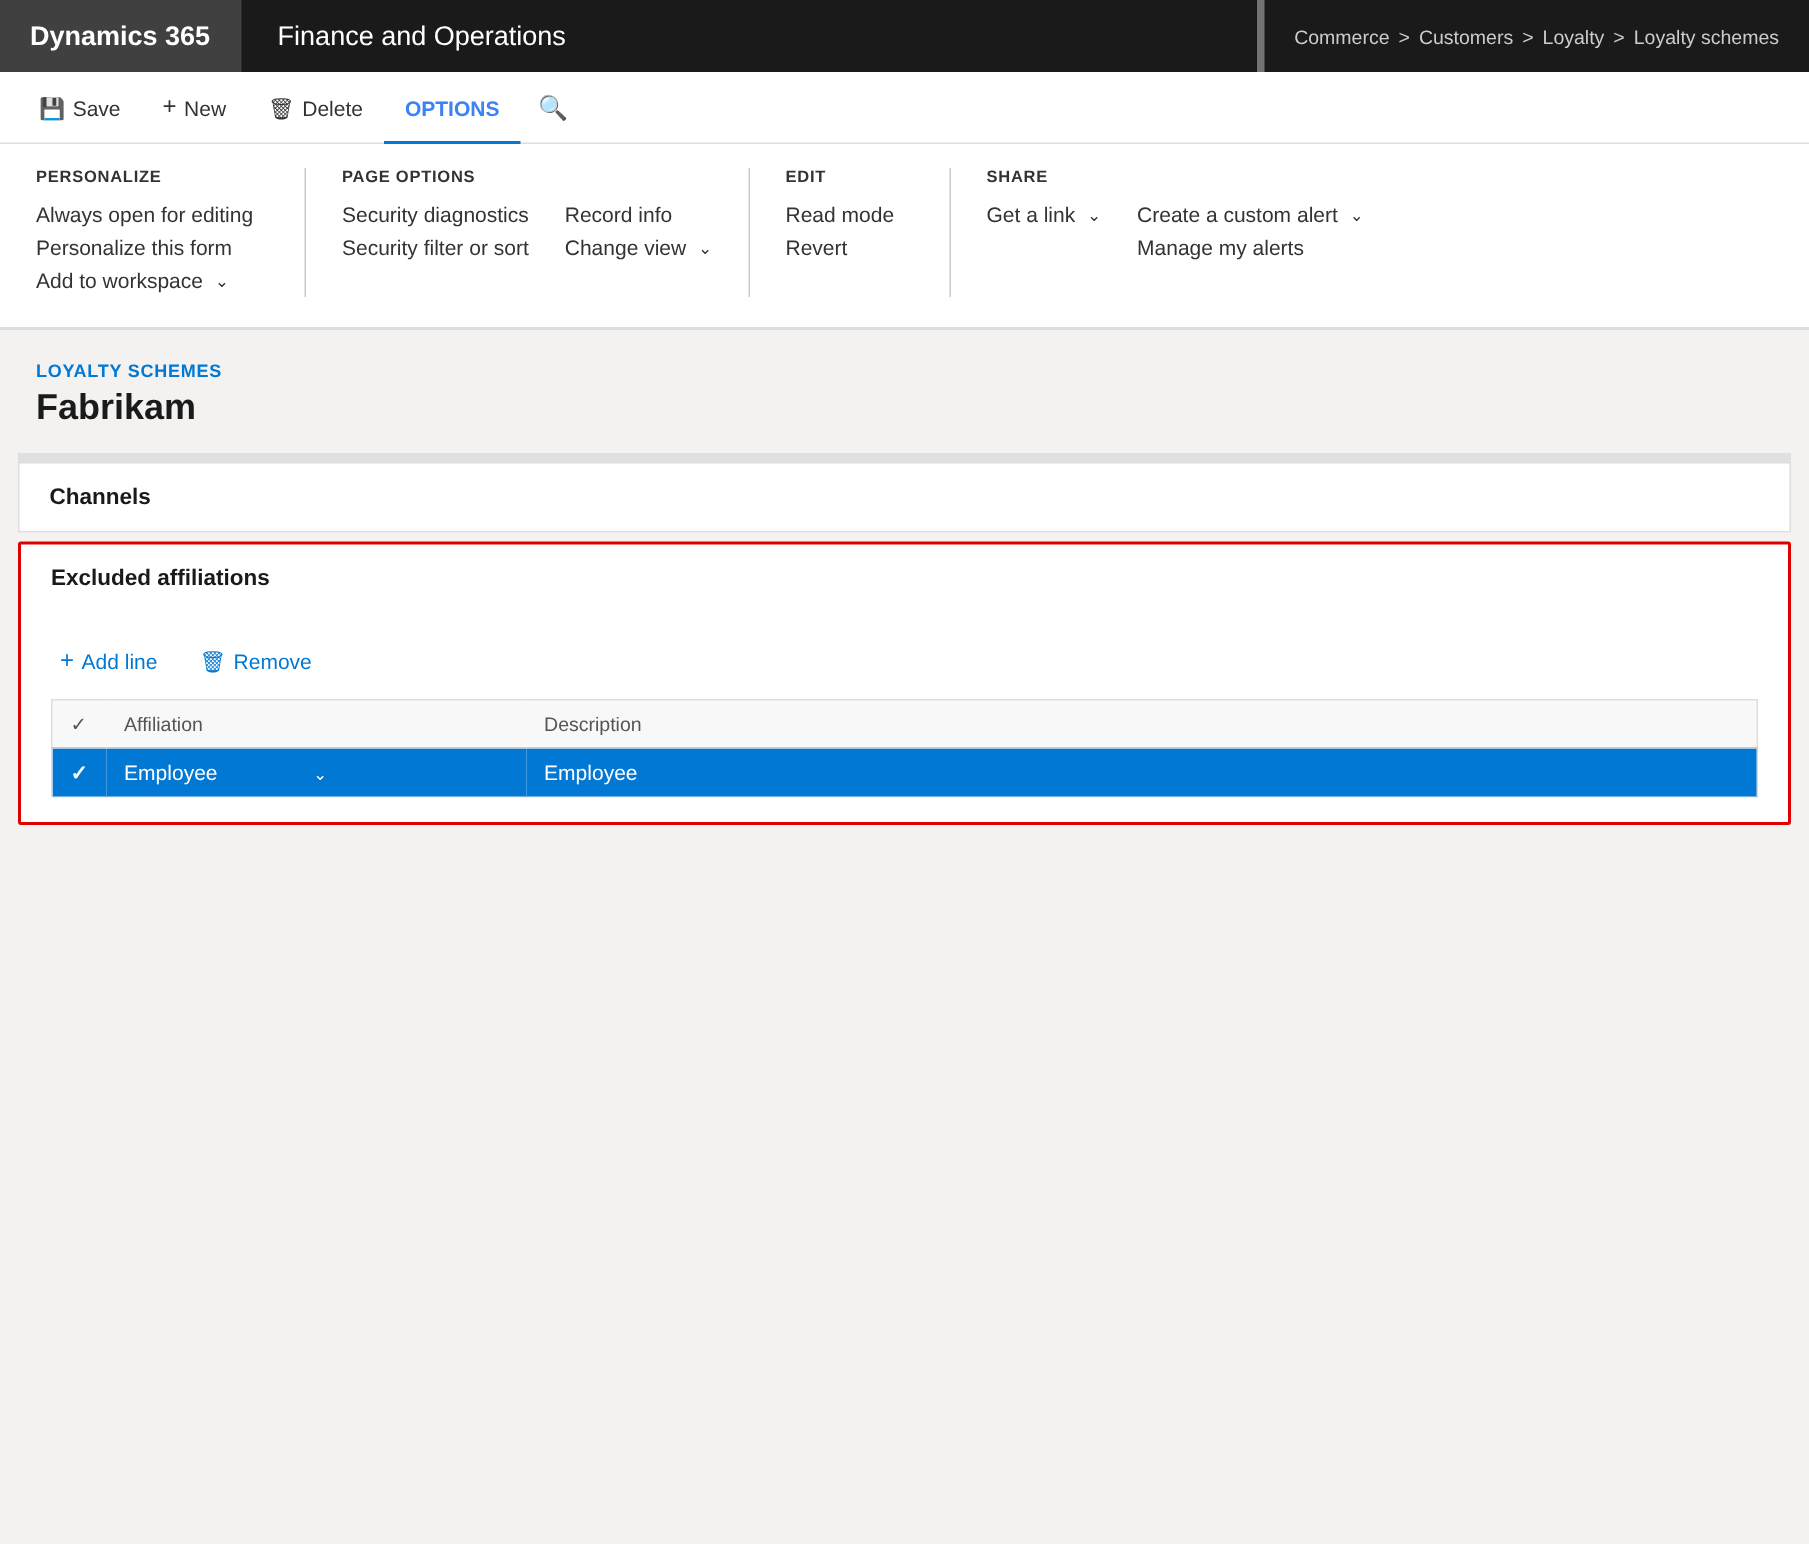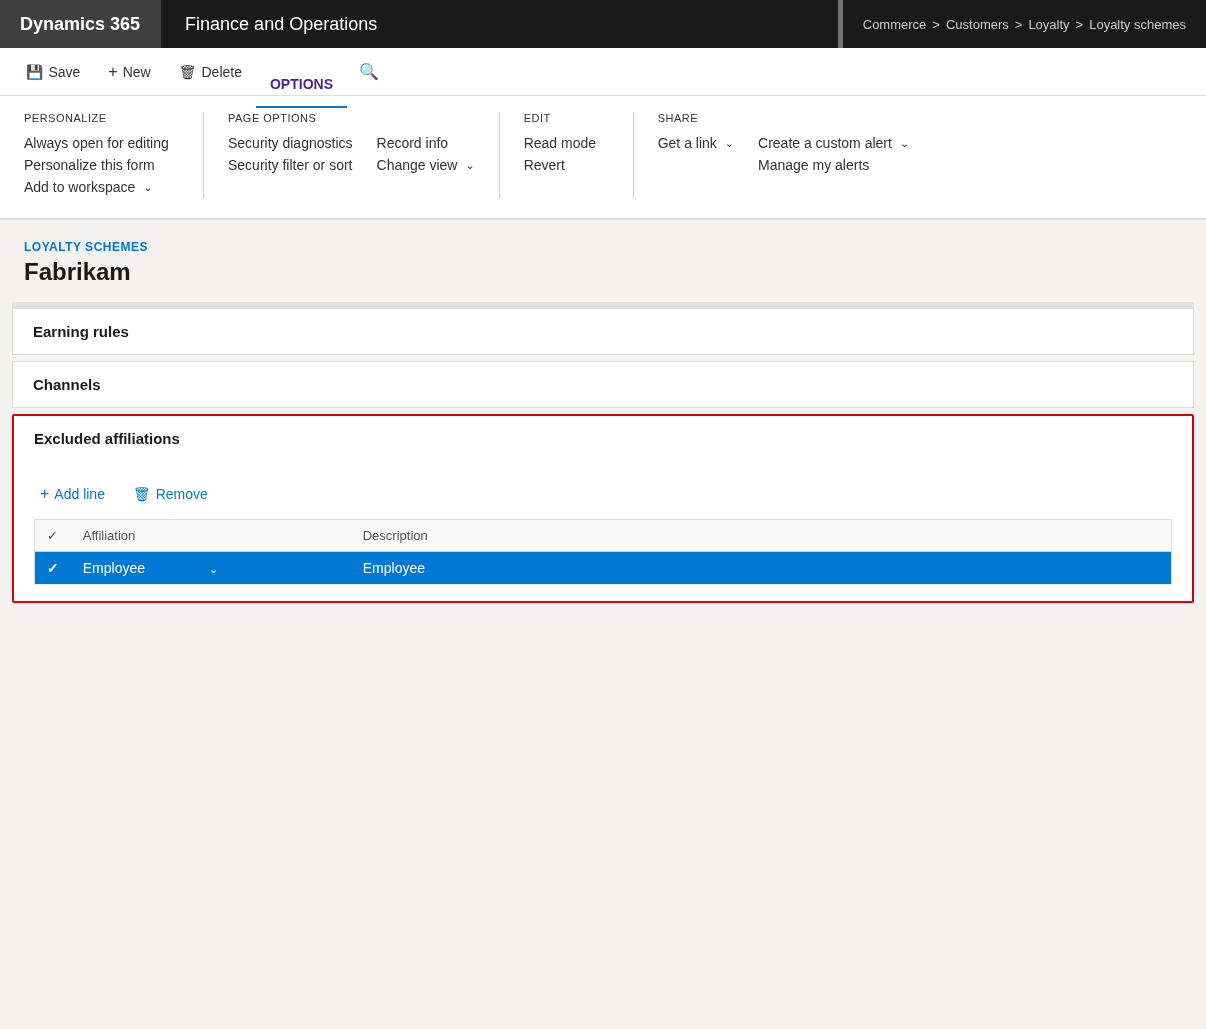--- a/index.html
+++ b/index.html
@@ -66,26 +66,26 @@
       height: 100%;
     }
     .toolbar-tab {
       display: flex;
       align-items: center;
       padding: 13px 14px;
       background: none;
       border: none;
       cursor: pointer;
       font-size: 14px;
-      color: #4c1d95;
+      color: #3b82f6;
       font-weight: 600;
       height: 100%;
       border-bottom: 2px solid #0078d4;
       position: relative;
-      top: 13px;
+      top: 1px;
     }
     .toolbar-search {
       display: flex;
       align-items: center;
       padding: 8px 12px;
       background: none;
       border: none;
       cursor: pointer;
       color: #555;
     }
@@ -102,21 +102,21 @@
       padding: 0 24px 0 0;
       border-right: 1px solid #ccc;
       margin-right: 24px;
       min-width: 180px;
     }
     .options-section:last-child {
       border-right: none;
     }
     .options-section-title {
       font-size: 11px;
-      font-weight: 400;
+      font-weight: 700;
       color: #333;
       text-transform: uppercase;
       margin-bottom: 8px;
       letter-spacing: 0.5px;
     }
     .options-item {
       display: flex;
       align-items: center;
       gap: 4px;
       padding: 3px 0;
@@ -350,25 +350,20 @@
 
 <div class="main-content">
 
   <div class="page-header">
     <div class="page-header-label">LOYALTY SCHEMES</div>
     <div class="page-header-title">Fabrikam</div>
   </div>
 
   <div class="section-sep"></div>
 
-  <div class="section-card">
-    <div class="section-header">
-      <span>Earning rules</span>
-    </div>
-  </div>
 
 
   <div class="section-card">
     <div class="section-header">
       <span>Channels</span>
     </div>
   </div>
 
   <div class="section-card-highlighted">
     <div class="section-highlighted-header">

